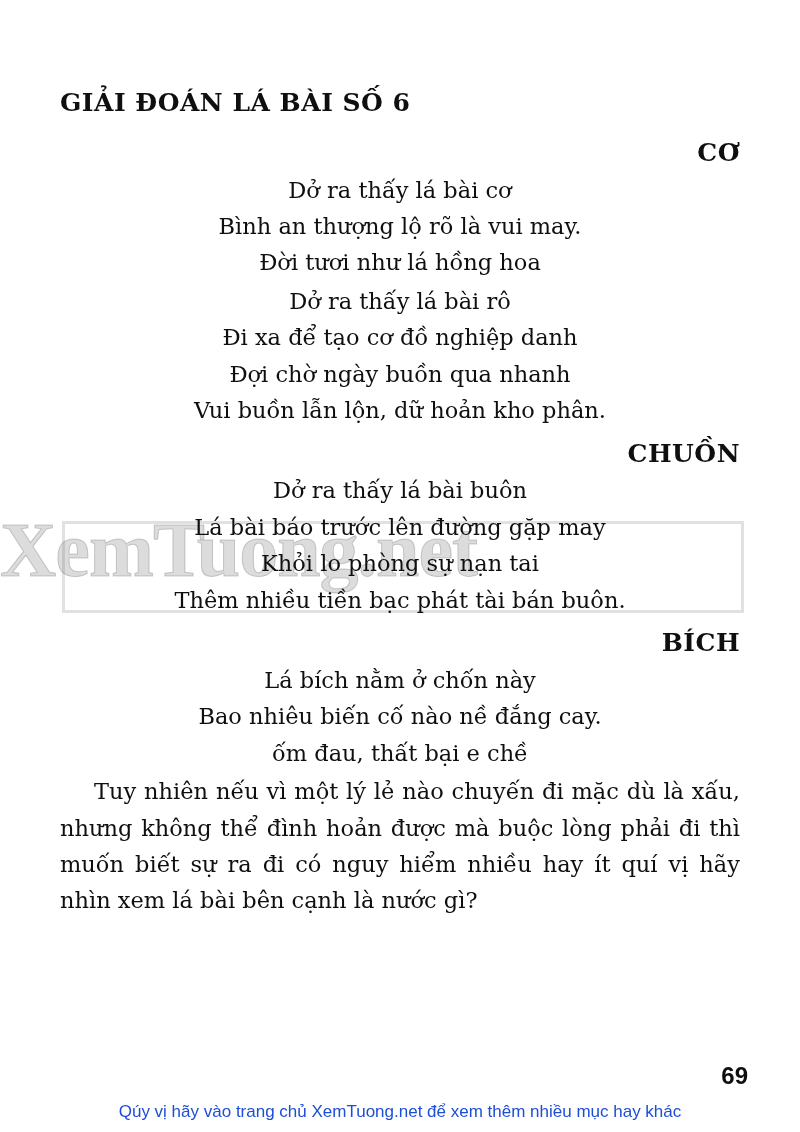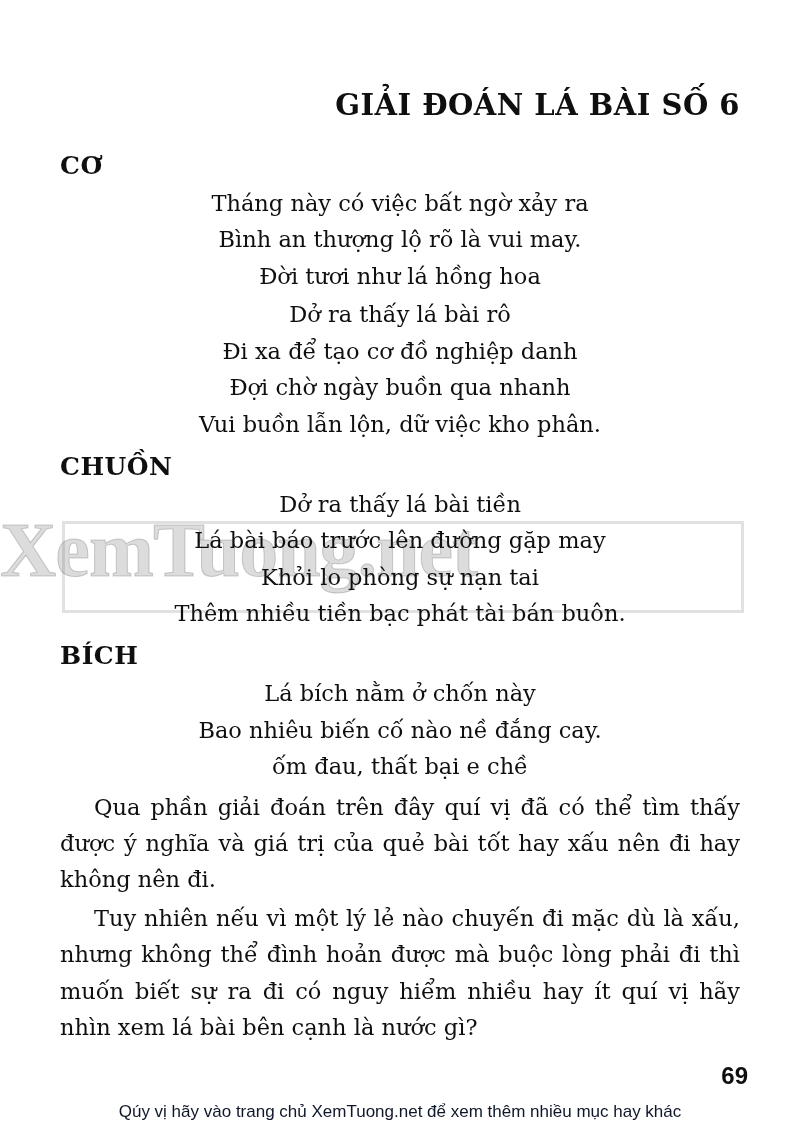--- a/index.html
+++ b/index.html
@@ -49,29 +49,29 @@
     pointer-events: none;
   }
   .content {
     position: absolute;
     top: 86px;
     left: 60px;
     width: 680px;
     z-index: 10;
   }
   .doc-title {
-    text-align: right;
-    font-size: 29px;
+    text-align: left;
+    font-size: 25px;
     font-weight: 700;
     letter-spacing: 0.5px;
-    margin: 0 0 24px 0;
+    margin: 0 0 16px 0;
     line-height: 1.35;
   }
   .suit-heading {
-    text-align: left;
+    text-align: right;
     font-size: 25px;
     font-weight: 700;
     letter-spacing: 0.5px;
     margin: 8px 0 2px 0;
     line-height: 1.35;
   }
   .verse {
     text-align: center;
     margin: 0 0 2px 0;
   }
@@ -102,67 +102,66 @@
     z-index: 10;
   }
   .footer-note {
     position: absolute;
     left: 0;
     bottom: 10px;
     width: 800px;
     text-align: center;
     font-family: "Liberation Sans", sans-serif;
     font-size: 17px;
-    color: #0f172a;
+    color: #1d4ed8;
     z-index: 10;
     white-space: nowrap;
   }
 </style>
 </head>
 <body>
 
 <div class="page">
 
   <div class="watermark-box"></div>
   <div class="watermark">XemTuong.net</div>
 
   <div class="content">
 
     <h1 class="doc-title">GIẢI ĐOÁN LÁ BÀI SỐ 6</h1>
 
     <h2 class="suit-heading">CƠ</h2>
     <div class="verse">
-      <div class="verse-line">Tháng này có việc bất ngờ xảy ra</div>
+      <div class="verse-line">Dở ra thấy lá bài cơ</div>
       <div class="verse-line">Bình an thượng lộ rõ là vui may.</div>
       <div class="verse-line">Đời tươi như lá hồng hoa</div>
     </div>
 
     <div class="verse">
       <div class="verse-line">Dở ra thấy lá bài rô</div>
       <div class="verse-line">Đi xa để tạo cơ đồ nghiệp danh</div>
       <div class="verse-line">Đợi chờ ngày buồn qua nhanh</div>
-      <div class="verse-line">Vui buồn lẫn lộn, dữ việc kho phân.</div>
+      <div class="verse-line">Vui buồn lẫn lộn, dữ hoản kho phân.</div>
     </div>
 
     <h2 class="suit-heading">CHUỒN</h2>
     <div class="verse">
-      <div class="verse-line">Dở ra thấy lá bài tiền</div>
+      <div class="verse-line">Dở ra thấy lá bài buôn</div>
       <div class="verse-line">Lá bài báo trước lên đường gặp may</div>
       <div class="verse-line">Khỏi lo phòng sự nạn tai</div>
       <div class="verse-line">Thêm nhiều tiền bạc phát tài bán buôn.</div>
     </div>
 
     <h2 class="suit-heading">BÍCH</h2>
     <div class="verse">
       <div class="verse-line">Lá bích nằm ở chốn này</div>
       <div class="verse-line">Bao nhiêu biến cố nào nề đắng cay.</div>
       <div class="verse-line">ốm đau, thất bại e chề</div>
     </div>
 
-    <p class="para">Qua phần giải đoán trên đây quí vị đã có thể tìm thấy được ý nghĩa và giá trị của quẻ bài tốt hay xấu nên đi hay không nên đi.</p>
     <p class="para tight">Tuy nhiên nếu vì một lý lẻ nào chuyến đi mặc dù là xấu, nhưng không thể đình hoản được mà buộc lòng phải đi thì muốn biết sự ra đi có nguy hiểm nhiều hay ít quí vị hãy nhìn xem lá bài bên cạnh là nước gì?</p>
 
   </div>
 
   <div class="page-number">69</div>
   <div class="footer-note">Qúy vị hãy vào trang chủ XemTuong.net để xem thêm nhiều mục hay khác</div>
 
 </div>
 
 </body></html>

